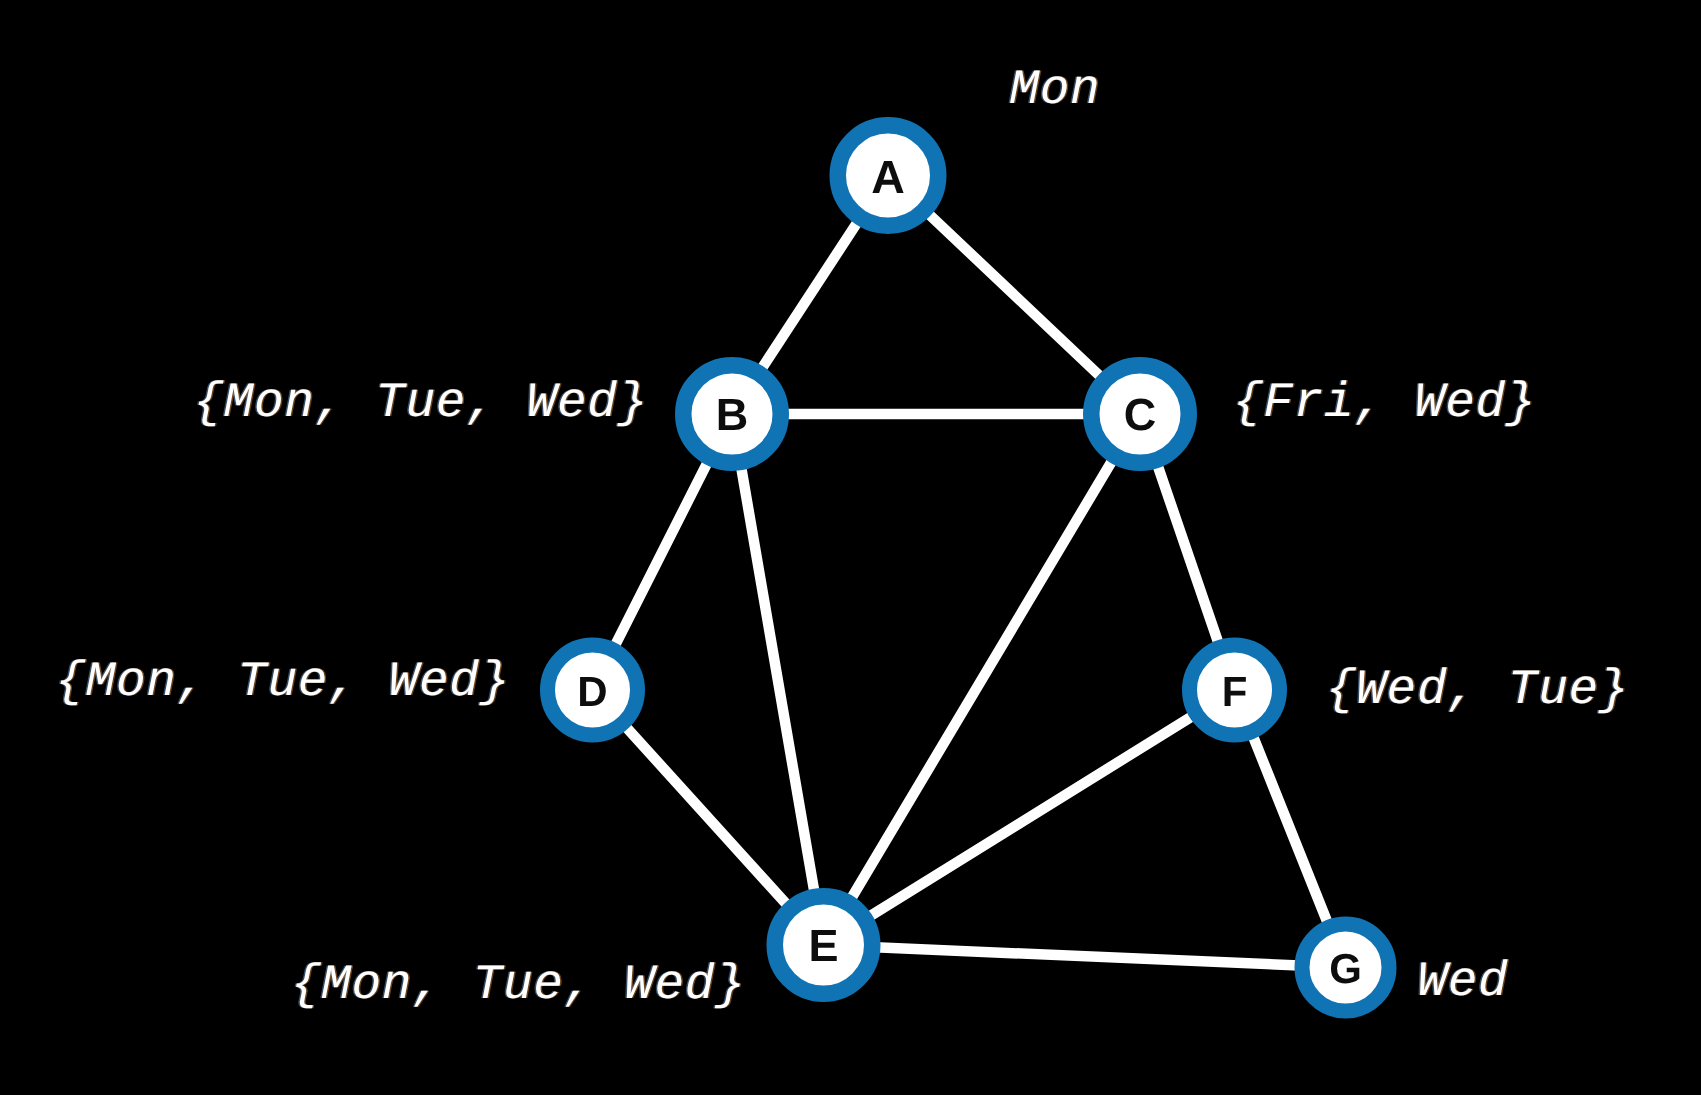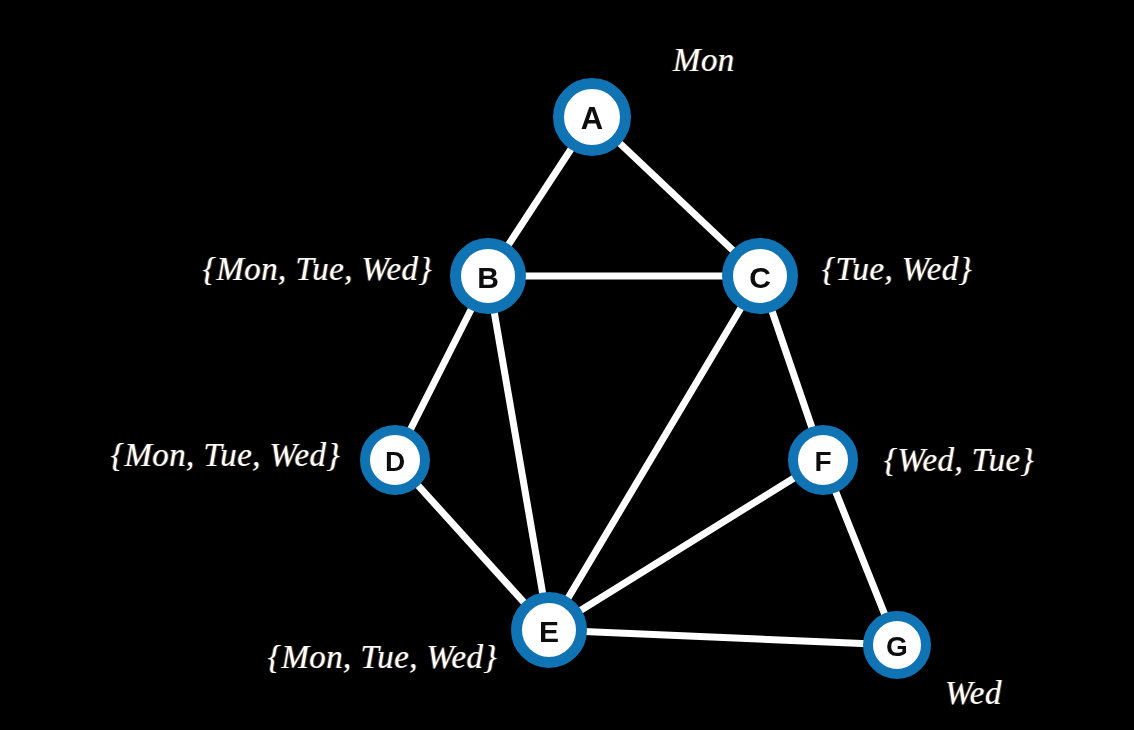--- a/index.html
+++ b/index.html
@@ -36,21 +36,21 @@
   .node-letter {
     fill: #0d0d0d;
     font-family: "Liberation Sans", sans-serif;
     font-weight: bold;
     text-anchor: middle;
     dominant-baseline: central;
   }
   .domain-label {
     position: absolute;
     color: #ffffff;
-    font-family: Liberation Serif, serif;
+    font-family: Liberation Mono, monospace;
     font-style: italic;
     font-size: 33px;
     white-space: nowrap;
     letter-spacing: 0.4px;
     text-shadow: 1px 0 0 rgba(196,120,40,0.55), -1px 0 0 rgba(120,170,225,0.45);
   }
   .lbl-right { transform: translate(0, -50%); }
   .lbl-left  { transform: translate(-100%, -50%); }
 </style>
 </head>
@@ -98,19 +98,19 @@
         </g>
         <g>
           <circle cx="897" cy="645" r="29" class="node-ring" fill="#ffffff" stroke="#1073b4" stroke-width="10"></circle>
           <text x="897" y="646" class="node-letter" font-size="28" fill="#0d0d0d">G</text>
         </g>
       </g>
   </svg>
   <div id="labels-layer">
       <div class="domain-label lbl-right" style="left: 673px; top: 60px;">Mon</div>
       <div class="domain-label lbl-left" style="left: 432px; top: 269px;">{Mon, Tue, Wed}</div>
-      <div class="domain-label lbl-right" style="left: 822px; top: 269px;">{Tue, Wed}</div>
+      <div class="domain-label lbl-right" style="left: 822px; top: 269px;">{Fri, Wed}</div>
       <div class="domain-label lbl-left" style="left: 340px; top: 455px;">{Mon, Tue, Wed}</div>
       <div class="domain-label lbl-right" style="left: 884px; top: 460px;">{Wed, Tue}</div>
       <div class="domain-label lbl-left" style="left: 497px; top: 657px;">{Mon, Tue, Wed}</div>
-      <div class="domain-label lbl-right" style="left: 945px; top: 693px;">Wed</div>
+      <div class="domain-label lbl-right" style="left: 945px; top: 655px;">Wed</div>
     </div>
 </div>
 
 </body></html>

